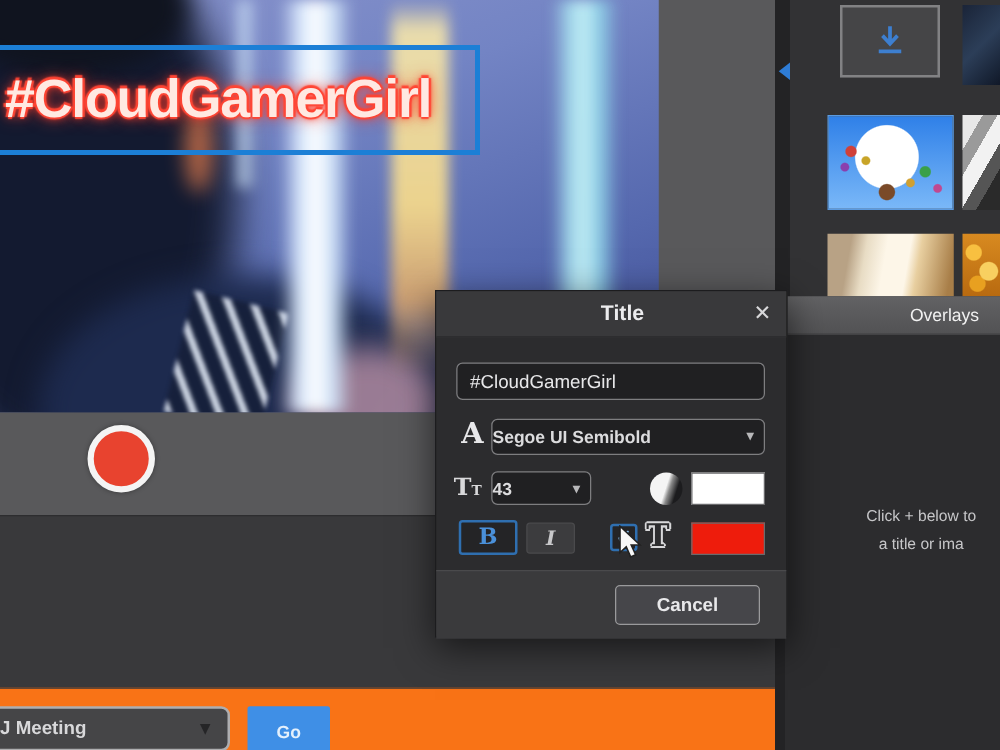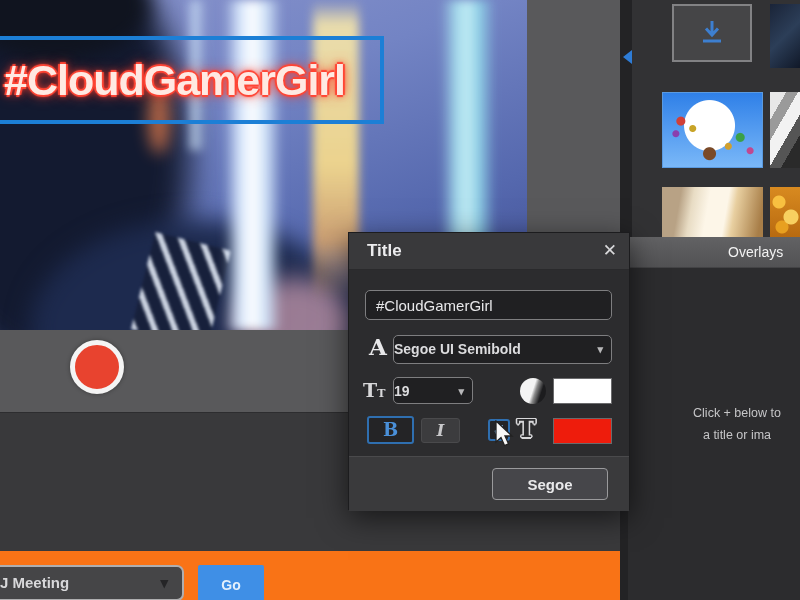--- a/index.html
+++ b/index.html
@@ -102,21 +102,21 @@
   .overlays-body { position:absolute; left:8px; top:268px; width:172px; height:332px; background:#2c2c2e; }
   .hint { position:absolute; left:34px; top:134px; width:150px; text-align:center;
       color:#c6c6c8; font-size:12.5px; line-height:22px; }
 
   
   .dialog { position:absolute; left:348px; top:232px; width:282px; height:278px; background:#2c2c2e;
       border:1px solid #1c1c1e; box-shadow:0 8px 28px rgba(0,0,0,.6); z-index:10;
       color:#e4e4e6; }
   .dialog-titlebar { position:absolute; left:0; top:0; width:100%; height:37px; background:#39393b;
       border-bottom:1px solid #2a2a2c; }
-  .dialog-title { position:absolute; left:0; width:100%; top:8px; 
+  .dialog-title { position:absolute; left:0; width:100%; top:8px; text-align:center;
       font-size:17px; font-weight:bold; color:#ececee;padding-left:18px; }
   .dialog-close { position:absolute; right:12px; top:7px; font-size:17px; color:#d8d8da;
       background:none; border:none; font-family:"Liberation Sans",sans-serif; }
   .text-input { position:absolute; left:16px; top:57px; width:247px; height:30px; background:#202022;
       border:1px solid #7e7e80; border-radius:5px; color:#e8e8ea; font-size:15px; padding:0 10px;
       font-family:"Liberation Sans",sans-serif; }
   .font-glyph { position:absolute; left:20px; top:100px; font-family:"DejaVu Serif",serif;
       font-size:23px; font-weight:bold; color:#e8e8ea; }
   .dd { position:absolute; background:#202022; border:1px solid #7e7e80; border-radius:5px;
       font-size:14px; font-weight:bold; color:#dcdcde; line-height:27px; }
@@ -222,32 +222,32 @@
       <button class="dialog-close">✕</button>
     </div>
     <input class="text-input" value="#CloudGamerGirl" style="">
     <span class="font-glyph">A</span>
     <div class="dd dd-font">
       <span>Segoe UI Semibold</span>
       <span class="caret">▾</span>
     </div>
     <span class="size-glyph"><span>T</span><small>T</small></span>
     <div class="dd dd-size">
-      <span>19</span>
+      <span>43</span>
       <span class="caret">▾</span>
     </div>
     <div class="moon-icon"></div>
     <div class="swatch swatch-white" style="background: rgb(255, 255, 255);"></div>
     <button class="style-btn btn-bold">B</button>
     <button class="style-btn btn-italic">I</button>
     <div class="checkbox">✓</div>
     <span class="outline-t">T</span>
     <div class="swatch swatch-red" style="background: rgb(238, 28, 12);"></div>
     <div class="dialog-footer">
-      <button class="dlg-btn btn-cancel">Segoe</button>
+      <button class="dlg-btn btn-cancel">Cancel</button>
     </div>
   </div>
 
   <svg class="cursor" width="22" height="30" viewBox="0 0 22 30">
     <polygon points="2,1 2,22 7,17.5 10.5,25.5 14.5,23.8 11,16 18,16" fill="#f8f8f8" stroke="#222" stroke-width="1.3"></polygon>
   </svg>
 
 </div>
 
 </body></html>

